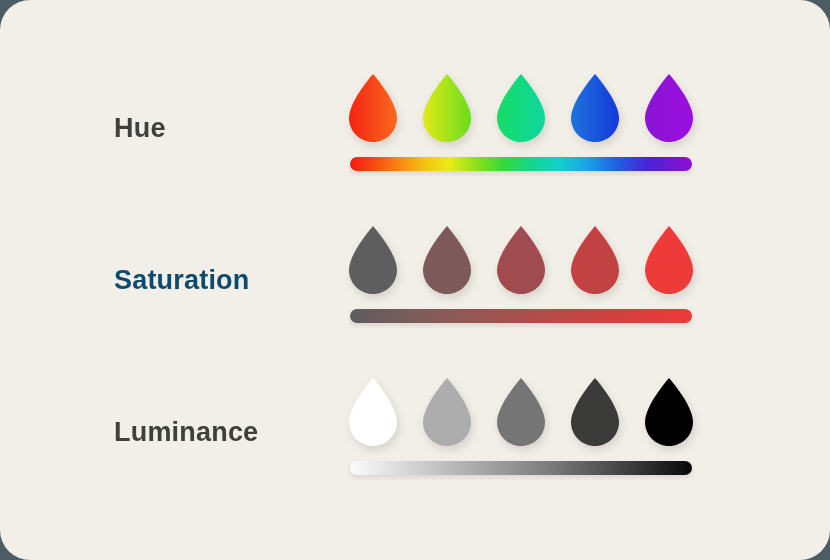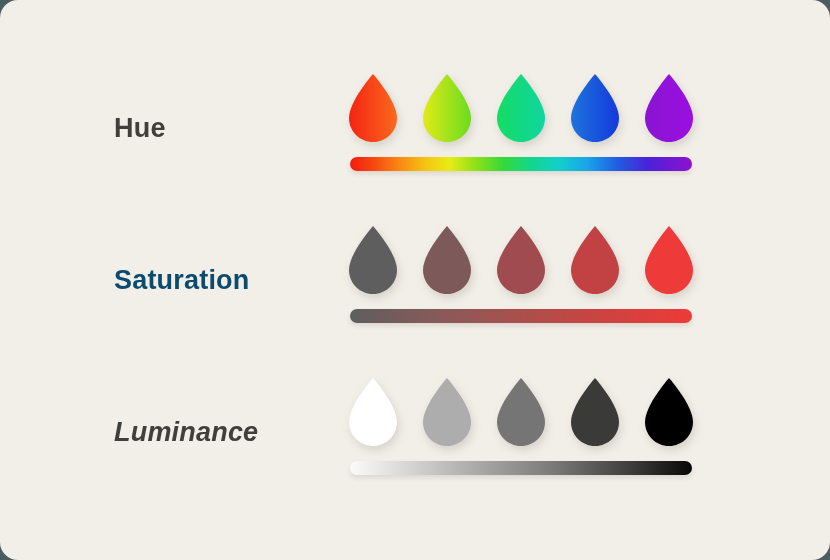--- a/index.html
+++ b/index.html
@@ -35,21 +35,21 @@
   }
 
   .row {
     position: absolute;
     left: 0;
     width: 830px;
     height: 152px;
   }
   .row.r0 { top: 52px; }
   .row.r1 { top: 204px; }
-  .row.r2 { top: 356px; font-style: italic; }
+  .row.r2 { top: 356px; }
 
   .row-label {
     position: absolute;
     left: 114px;
     top: 0;
     height: 152px;
     display: flex;
     align-items: center;
     font-size: 27px;
     font-weight: bold;
@@ -101,21 +101,21 @@
   .bar.sat {
     background: linear-gradient(to right, #5e5e5e 0%, #8a5a58 28%, #ab4f4d 50%, #cf4240 76%, #ee3a38 100%);
   }
   .bar.lum {
     background: linear-gradient(to right, #fbfbfa 0%, #d8d8d6 16%, #b0b0ae 34%, #7d7d7b 58%, #3d3d3b 82%, #070707 100%);
   }
 </style>
 </head>
 <body style="background: rgb(76, 92, 99);">
 
-<div id="card" style="background: rgb(242, 239, 232); border-radius: 18px;">
+<div id="card" style="background: rgb(242, 239, 232); border-radius: 30px;">
   <div class="rows">
 
     <div class="row r0">
       <div class="row-label" style="color: rgb(63, 63, 60);">Hue</div>
       <div class="swatches">
         <div class="drop d0">
           <svg viewBox="0 0 48 68">
               <defs>
                 <linearGradient id="g00" x1="0" y1="0" x2="1" y2="0">
                   <stop offset="0%" stop-color="#f42313"></stop>

